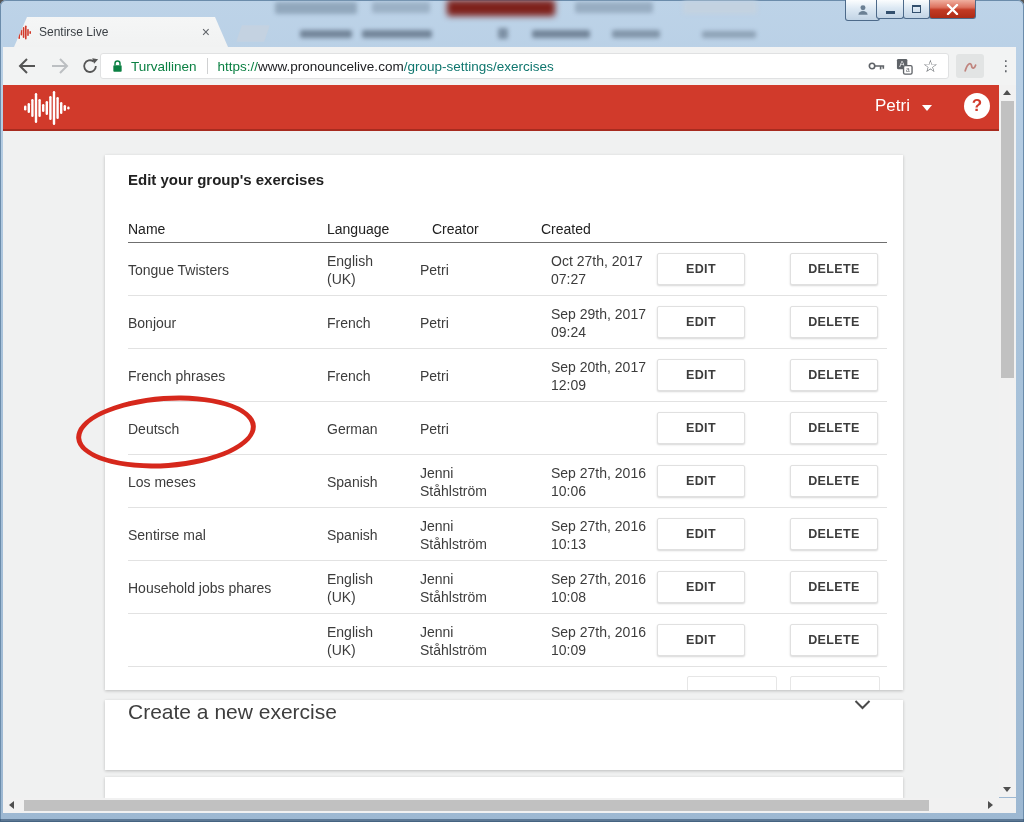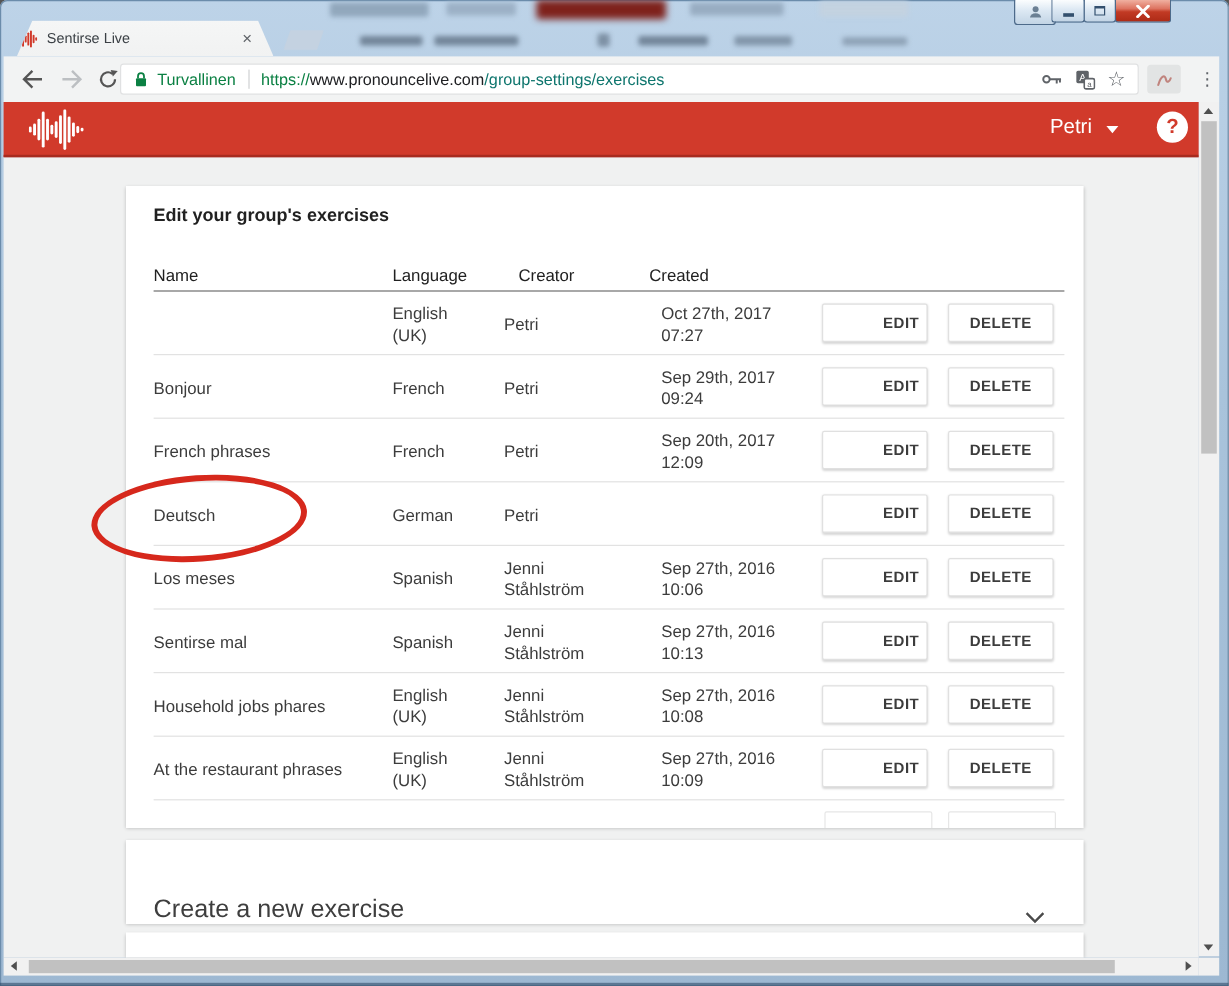--- a/index.html
+++ b/index.html
@@ -62,23 +62,23 @@
   .trow::after{content:"";position:absolute;left:23px;right:16px;bottom:0;height:1px;background:#e2e2e2;}
   .cell{position:absolute;top:0;bottom:0;display:flex;flex-direction:column;justify-content:center;
     font-size:14px;color:#3c3c3c;line-height:18px;}
   .c-name{left:23px;width:195px;}
   .c-lang{left:222px;width:64px;}
   .c-creator{left:315px;width:84px;}
   .c-created{left:446px;width:146px;}
   .rbtn{position:absolute;top:10px;width:88px;height:32px;background:#fff;border:1px solid #e0e0e0;border-radius:2px;
     box-shadow:0 1px 2px rgba(0,0,0,.16);font-family:inherit;font-size:12.5px;font-weight:bold;letter-spacing:.4px;
     color:#3c3c3c;cursor:pointer;}
-  .rbtn.edit{left:580px;text-align:right;} .rbtn.del{left:685px;}
+  .rbtn.edit{left:552px;} .rbtn.del{left:685px;}
   .ghost{position:absolute;top:521px;width:88px;height:32px;background:#fff;border:1px solid #e6e6e6;border-radius:2px;}
-  .card2{left:102px;top:569px;width:798px;height:70px;display:flex;align-items:flex-end;cursor:pointer;}
+  .card2{left:102px;top:569px;width:798px;height:70px;display:flex;align-items:flex-start;cursor:pointer;}
   .create-title{margin-left:23px;font-size:21px;color:#3e3e3e;}
   .chev{margin-left:auto;margin-right:32px;cursor:pointer;}
   .card3{left:102px;top:646px;width:798px;height:21px;}
   
   .annot{position:absolute;left:76px;top:396px;width:170px;height:62px;border:5px solid #d6281c;
     border-radius:50%;transform:rotate(-4deg);z-index:6;pointer-events:none;}
   
   .vscroll{position:absolute;left:999px;top:85px;width:17px;height:712px;background:#f1f1f1;z-index:5;}
   .vthumb{position:absolute;left:2px;top:16px;width:13px;height:277px;background:#c1c1c1;cursor:pointer;}
   .hscroll{position:absolute;left:3px;top:798px;width:996px;height:15px;background:#f1f1f1;z-index:5;}
@@ -224,20 +224,21 @@
       <div class="card-title">Edit your group's exercises</div>
       <div class="thead">
         <span class="th-name">Name</span>
         <span class="th-lang">Language</span>
         <span class="th-creator">Creator</span>
         <span class="th-created">Created</span>
       </div>
       <div class="thead-line"></div>
       <div class="tbody">
   <div class="trow">
+    <div class="cell c-name">Tongue Twisters</div>
     <div class="cell c-lang">English (UK)</div>
     <div class="cell c-creator">Petri</div>
     <div class="cell c-created">
               <div>Oct 27th, 2017</div>
               <div>07:27</div>
             </div>
     <button class="rbtn edit">EDIT</button>
     <button class="rbtn del">DELETE</button>
   </div>
 
@@ -303,21 +304,20 @@
     <div class="cell c-creator">Jenni Ståhlström</div>
     <div class="cell c-created">
               <div>Sep 27th, 2016</div>
               <div>10:08</div>
             </div>
     <button class="rbtn edit">EDIT</button>
     <button class="rbtn del">DELETE</button>
   </div>
 
   <div class="trow">
-    <div class="cell c-name">At the restaurant phrases</div>
     <div class="cell c-lang">English (UK)</div>
     <div class="cell c-creator">Jenni Ståhlström</div>
     <div class="cell c-created">
               <div>Sep 27th, 2016</div>
               <div>10:09</div>
             </div>
     <button class="rbtn edit">EDIT</button>
     <button class="rbtn del">DELETE</button>
   </div>
 </div>

